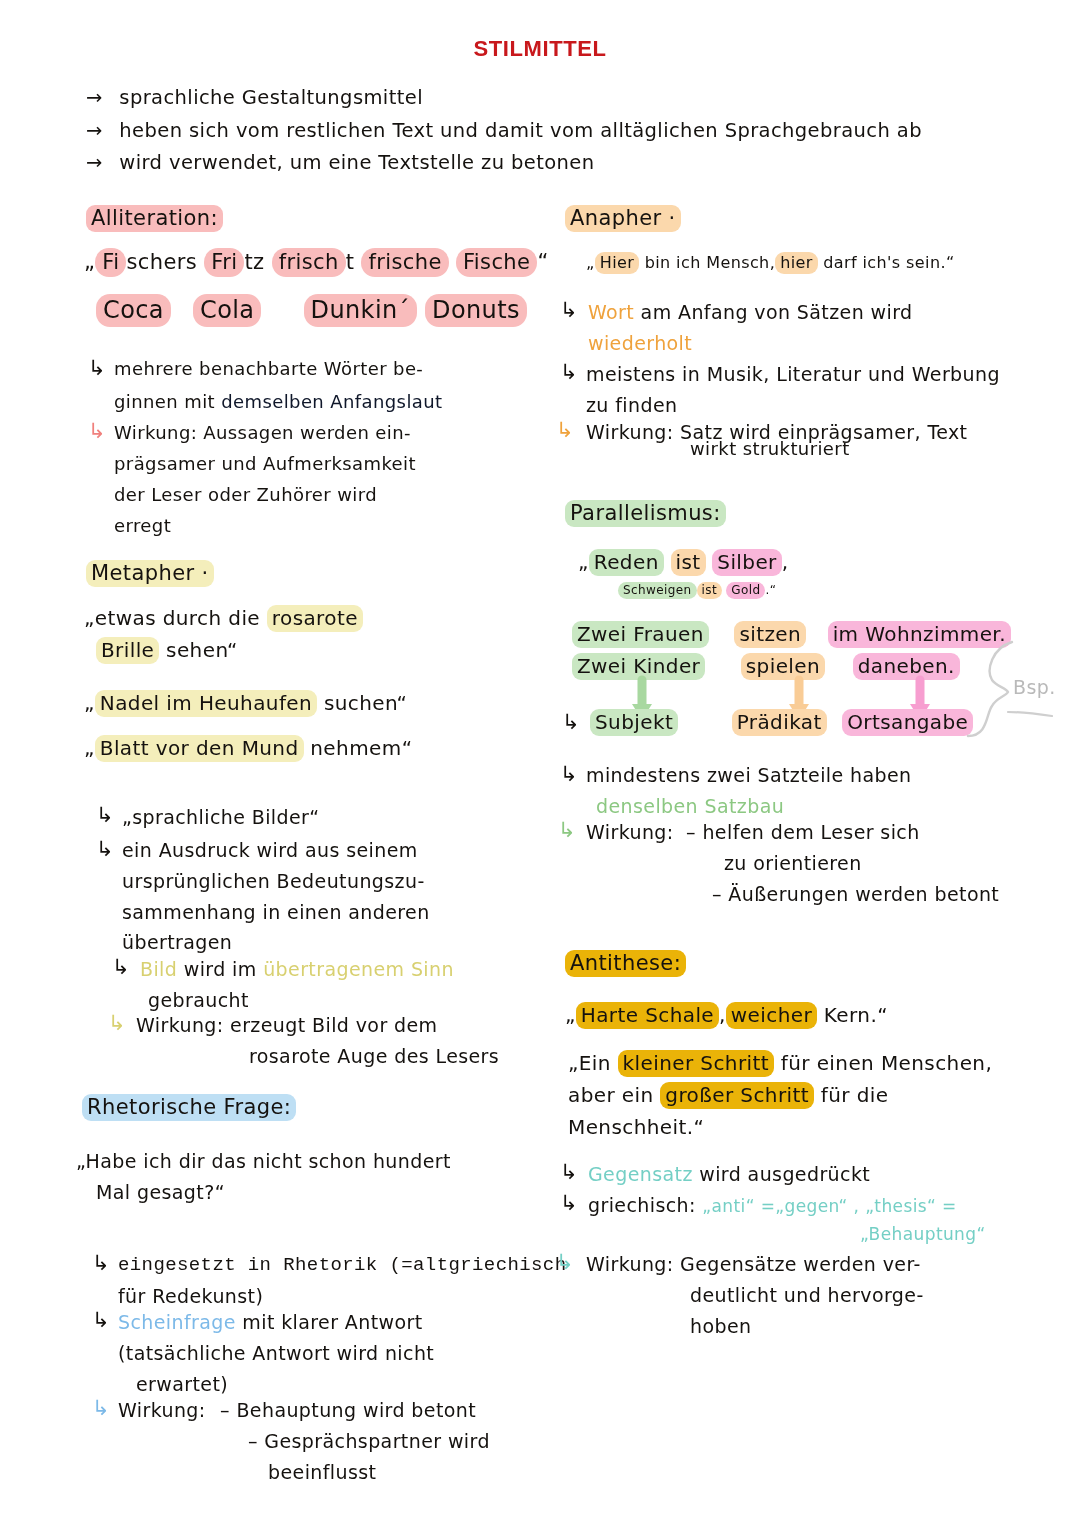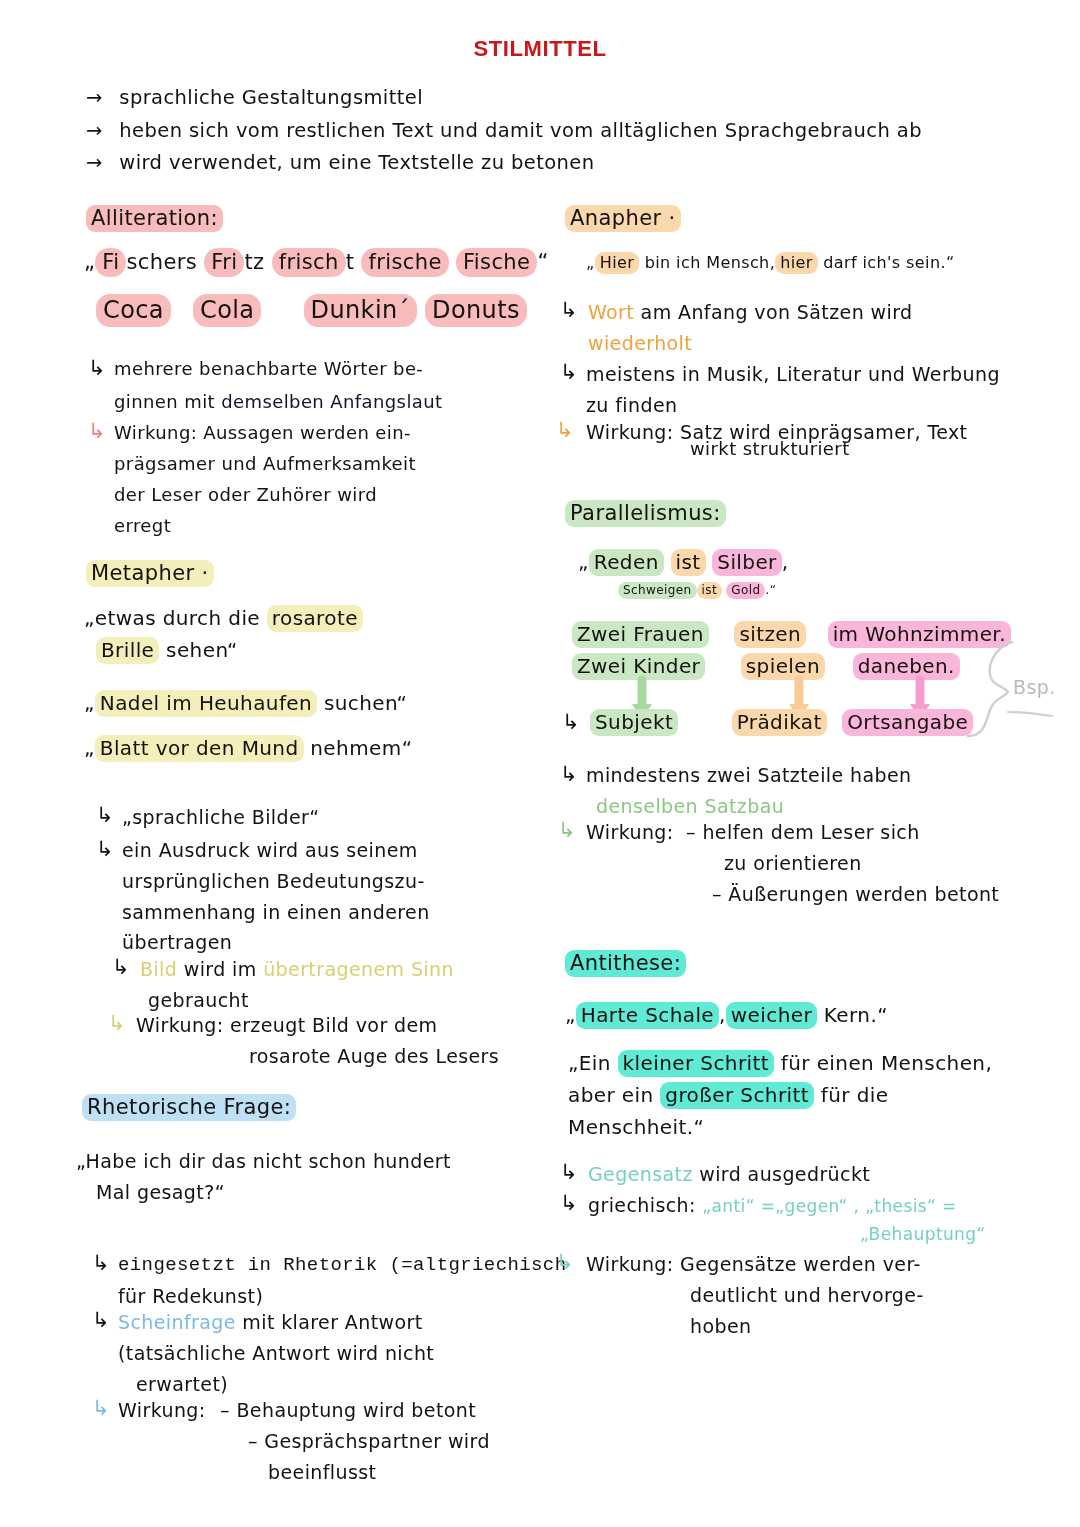--- a/index.html
+++ b/index.html
@@ -55,21 +55,21 @@
     padding: 1px 5px 2px 5px;
     box-decoration-break: clone;
     -webkit-box-decoration-break: clone;
   }
   .hl-pink    { background: #f9bcbc; }
   .hl-pinkcap { background: #f9bcbc; border-radius: 14px; padding: 2px 7px 3px 7px; }
   .hl-yellow  { background: #f4eebb; }
   .hl-orange  { background: #fbd8ac; }
   .hl-green   { background: #c9e7c2; }
   .hl-magenta { background: #f9b6da; }
-  .hl-teal    { background: #5eead4; }
+  .hl-teal    { background: #eab308; }
   .hl-blue    { background: #bedff4; }
 
   
   .ink-red     { color: #0f172a; }
   .ink-orange  { color: #efa23c; }
   .ink-yellow  { color: #d8d070; }
   .ink-green   { color: #8cc882; }
   .ink-teal    { color: #74cfc5; }
   .ink-blue    { color: #7cb9e8; }
   .ink-grey    { color: #b9b9b9; }

